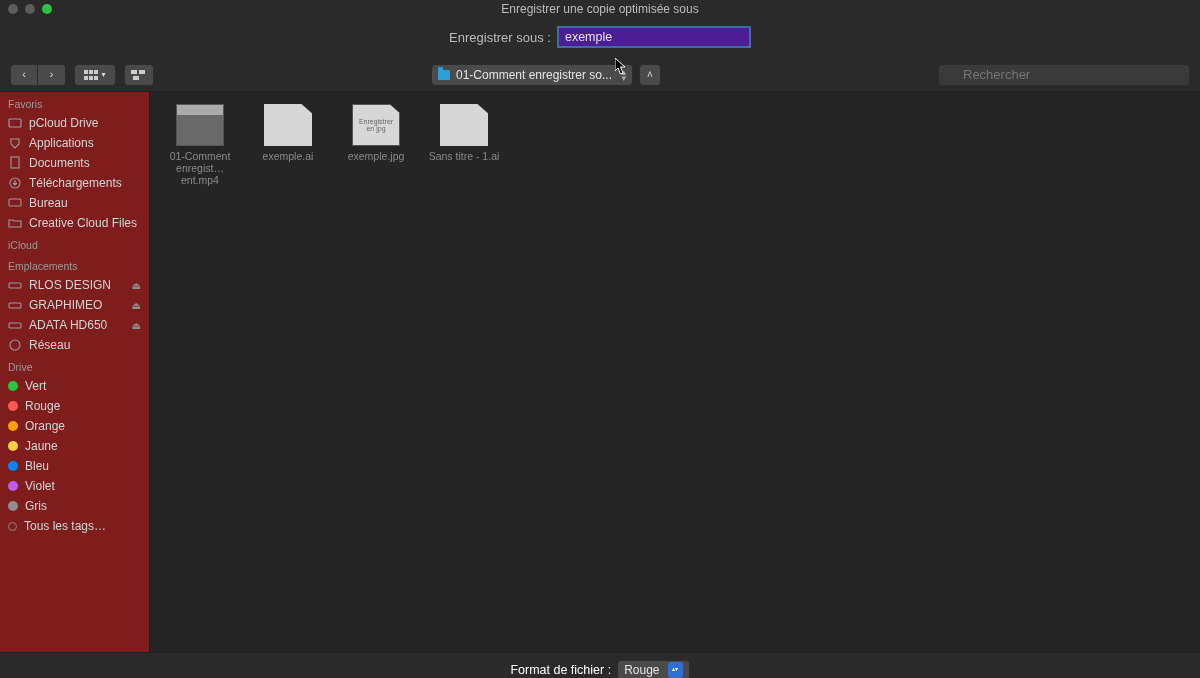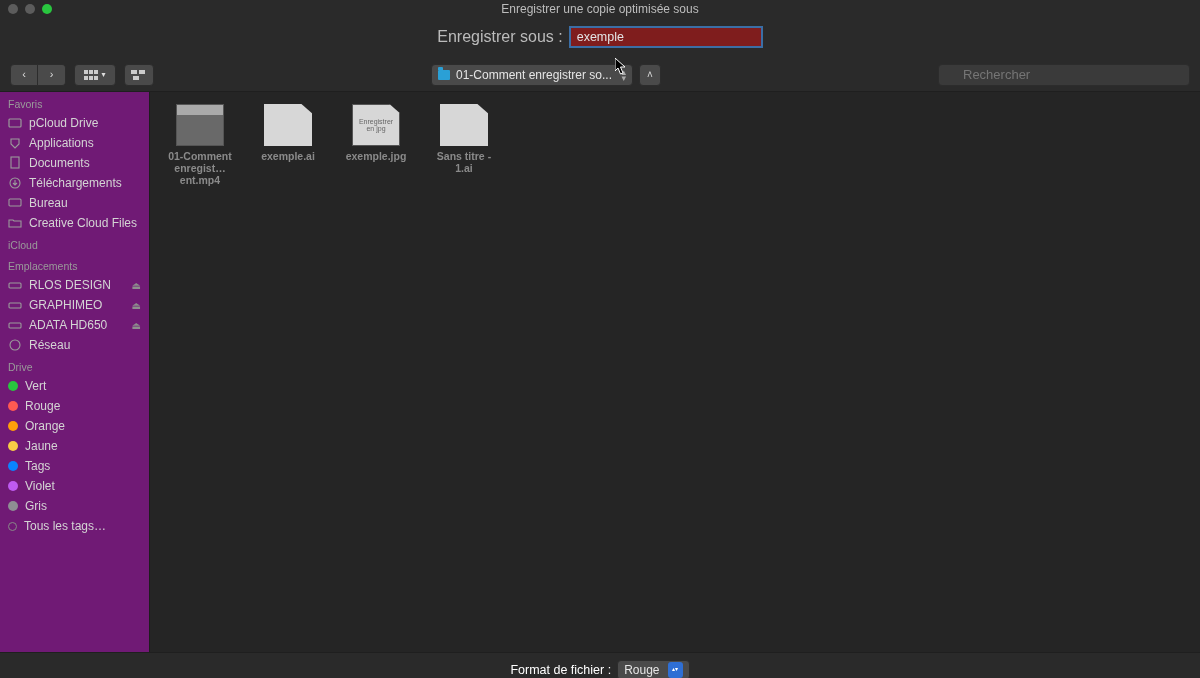--- a/index.html
+++ b/index.html
@@ -9,22 +9,22 @@
   .titlebar { height: 18px; display: flex; align-items: center; padding: 0 8px; position: relative; }
   .traffic { display: flex; gap: 7px; align-items: center; }
   .traffic .dot { width: 10px; height: 10px; border-radius: 50%; }
   .dot.close { background: #5c5c5c; position: relative; }
   .dot.min   { background: #5c5c5c; }
   .dot.max   { background: #29c63f; }
   .title { position: absolute; left: 0; right: 0; text-align: center; color: #bdbdbd; font-size: 12px; pointer-events: none; }
 
   
   .filename-row { display: flex; align-items: center; justify-content: center; gap: 6px; padding: 8px 10px 10px; }
-  .filename-row label { color: #bbb; font-size: 16px; text-align: center; }
-  .filename-input { width: 194px; height: 22px; background: #7f1d1d; border: 2px solid #3b6ea5; color: #e3e3e3; padding: 0 6px; font-size: 12.5px; outline: none; }
+  .filename-row label { color: #bbb; font-size: 13px; text-align: center; }
+  .filename-input { width: 194px; height: 22px; background: #4c1d95; border: 2px solid #3b6ea5; color: #e3e3e3; padding: 0 6px; font-size: 12.5px; outline: none; }
   .filename-input::selection { background: #2f5a8a; }
 
   
   .toolbar { height: 34px; display: flex; align-items: center; padding: 0 10px; gap: 8px; border-bottom: 1px solid #1f1f1f; }
   .seg { display: flex; border-radius: 4px; overflow: hidden; }
   .seg button { background: #4a4a4a; border: 1px solid #2c2c2c; color: #ddd; height: 22px; width: 28px; display: flex; align-items: center; justify-content: center; font-size: 11px; cursor: default; }
   .seg button:not(:first-child) { border-left: none; }
   .seg button:first-child { border-top-left-radius: 4px; border-bottom-left-radius: 4px; }
   .seg button:last-child  { border-top-right-radius: 4px; border-bottom-right-radius: 4px; }
   .seg button.solo { border-radius: 4px; }
@@ -34,38 +34,38 @@
   .pop .folder-ic { width: 12px; height: 10px; background: #2aa0d6; display: inline-block; border-radius: 1px; position: relative; }
   .pop .folder-ic:before { content:""; position:absolute; top:-3px; left:0; width:5px; height:3px; background:inherit; border-radius:1px 1px 0 0; }
   .pop .chev { position: absolute; right: 6px; font-size: 9px; color: #aaa; line-height: 6px; }
   .expand-btn { background: #4a4a4a; color: #ddd; border: 1px solid #2c2c2c; border-radius: 4px; width: 22px; height: 22px; display: flex; align-items: center; justify-content: center; font-size: 10px; }
   .search { margin-left: auto; width: 252px; background: #3a3a3a; border: 1px solid #2c2c2c; border-radius: 4px; height: 22px; color: #aaa; padding: 0 6px 0 24px; font-size: 13px; position: relative; }
   .search-wrap { position: relative; }
   .search-wrap .mag { position: absolute; left: 7px; top: 50%; transform: translateY(-50%); width: 12px; height: 12px; color: #888; }
 
   
   .main { display: flex; height: 560px; }
-  .sidebar { width: 150px; background: #701a75; border-right: 1px solid #1d1d1d; overflow: auto; }
+  .sidebar { width: 150px; background: #7f1d1d; border-right: 1px solid #1d1d1d; overflow: auto; }
   .sb-head { color: #9a9a9a; font-size: 10.5px; padding: 6px 8px 3px; }
   .sb-item { display: flex; align-items: center; gap: 7px; padding: 3px 8px; color: #d4d4d4; font-size: 12px; }
   .sb-item .ej { margin-left: auto; color: #8e8e8e; font-size: 10px; }
   .sb-icon { width: 14px; height: 14px; display: inline-flex; align-items: center; justify-content: center; color: #9b9b9b; }
   .tag-dot { width: 10px; height: 10px; border-radius: 50%; border: none; }
   .tag-dot.outline { border: 1.5px solid #888; background: transparent; width: 9px; height: 9px; }
 
   .file-area { flex: 1; background: #252525; overflow: auto; padding: 12px 14px; }
   .icons-row { display: flex; flex-wrap: wrap; gap: 16px; align-items: flex-start; }
   .file { width: 72px; display: flex; flex-direction: column; align-items: center; gap: 4px; }
   .thumb { width: 48px; height: 42px; background: #444; border: 1px solid #555; display: flex; align-items: center; justify-content: center; font-size: 8px; text-align: center; color: #777; padding: 2px; line-height: 1.05; }
   .thumb.doc { background: #d7d7d7; color: #888; clip-path: polygon(0 0, 78% 0, 100% 22%, 100% 100%, 0 100%); border: none; }
   .thumb.black { background: #161616; position: relative; }
   .thumb.black:before { content:""; position:absolute; top:0; right:0; width:14px; height:11px; background:#252525; clip-path: polygon(0 0, 100% 100%, 0 100%); }
   .thumb.video { background: linear-gradient(#aaa 25%, #696969 25%); }
   .thumb.jpg { background: #d7d7d7; color:#666; display:flex; align-items:center; justify-content:center; clip-path: polygon(0 0, 78% 0, 100% 22%, 100% 100%, 0 100%); }
-  .fname { color: #8a8a8a; font-size: 10.5px; text-align: center; line-height: 1.15; max-width: 80px; word-break: break-word; font-weight: bold; }
+  .fname { color: #8a8a8a; font-size: 10.5px; text-align: center; line-height: 1.15; max-width: 80px; word-break: break-word; }
 
   
   .format-row { height: 34px; display: flex; align-items: center; justify-content: center; gap: 6px; background: #2a2a2a; border-top: 1px solid #1f1f1f; }
   .format-row label { color: #ffffff; font-size: 12.5px; }
   .select-pop { background: #4a4a4a; color: #e5e5e5; border: 1px solid #2c2c2c; border-radius: 4px; height: 20px; padding: 0 6px; display: flex; align-items: center; gap: 8px; font-size: 12px; }
   .select-pop .db { width: 15px; height: 16px; background: #2f6fd4; border-radius: 3px; display: flex; flex-direction: column; align-items: center; justify-content: center; color: #fff; font-size: 6px; line-height: 5px; }
 
   svg { display: block; }
 
   .cursor { position: absolute; left: 615px; top: 58px; width: 12px; height: 17px; pointer-events: none; z-index: 99; }
@@ -241,21 +241,21 @@
     <div class="sb-item">
         <span class="tag-dot" style="background:#ff9f0a"></span>
         <span>Orange</span>
       </div>
     <div class="sb-item">
         <span class="tag-dot" style="background:#f7cd46"></span>
         <span>Jaune</span>
       </div>
     <div class="sb-item">
         <span class="tag-dot" style="background:#0a84ff"></span>
-        <span>Tags</span>
+        <span>Bleu</span>
       </div>
     <div class="sb-item">
         <span class="tag-dot" style="background:#bf5af2"></span>
         <span>Violet</span>
       </div>
     <div class="sb-item">
         <span class="tag-dot" style="background:#8e8e93"></span>
         <span>Gris</span>
       </div>
     <div class="sb-item">

